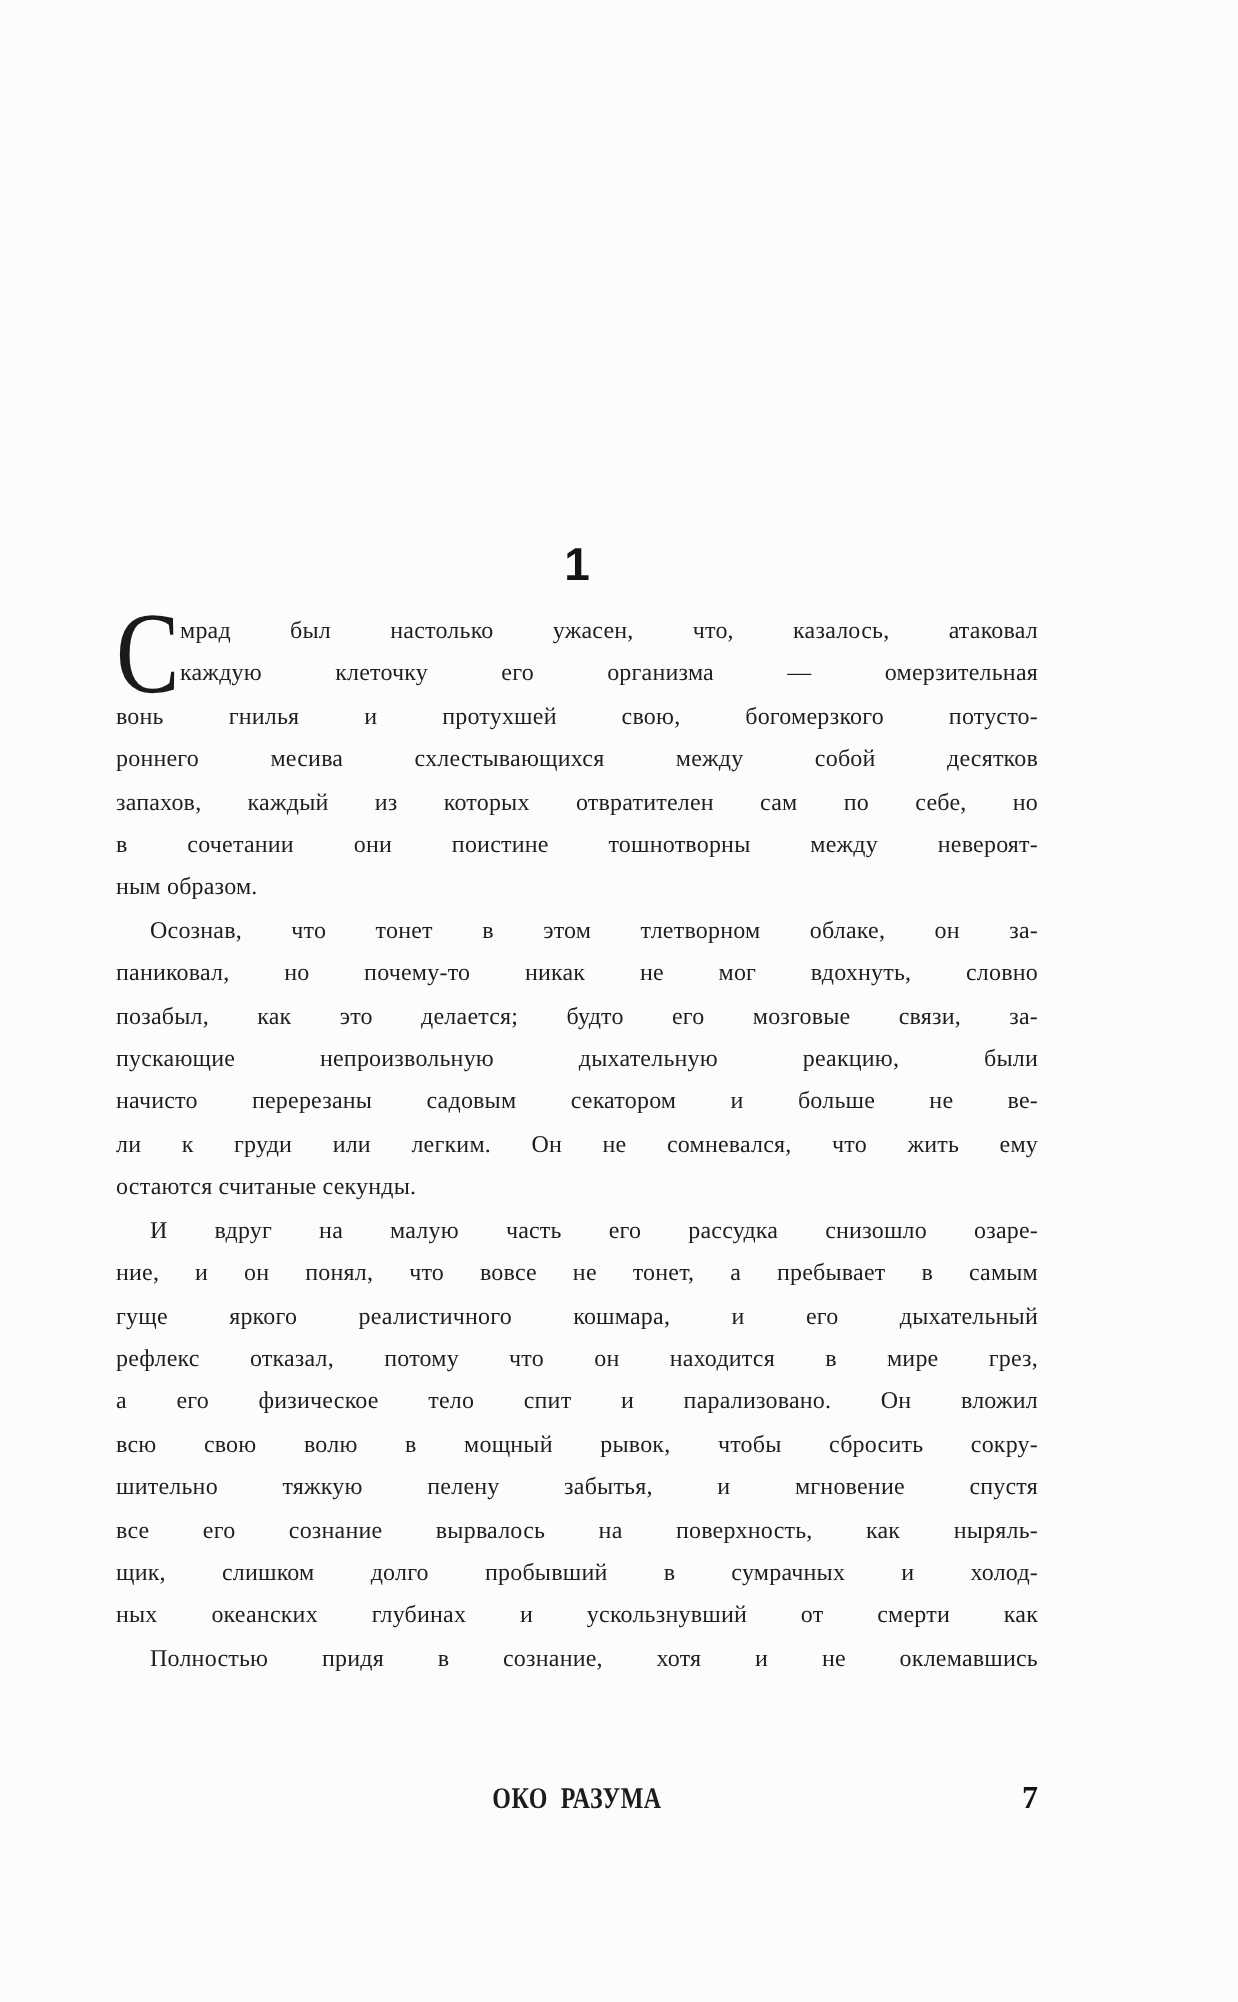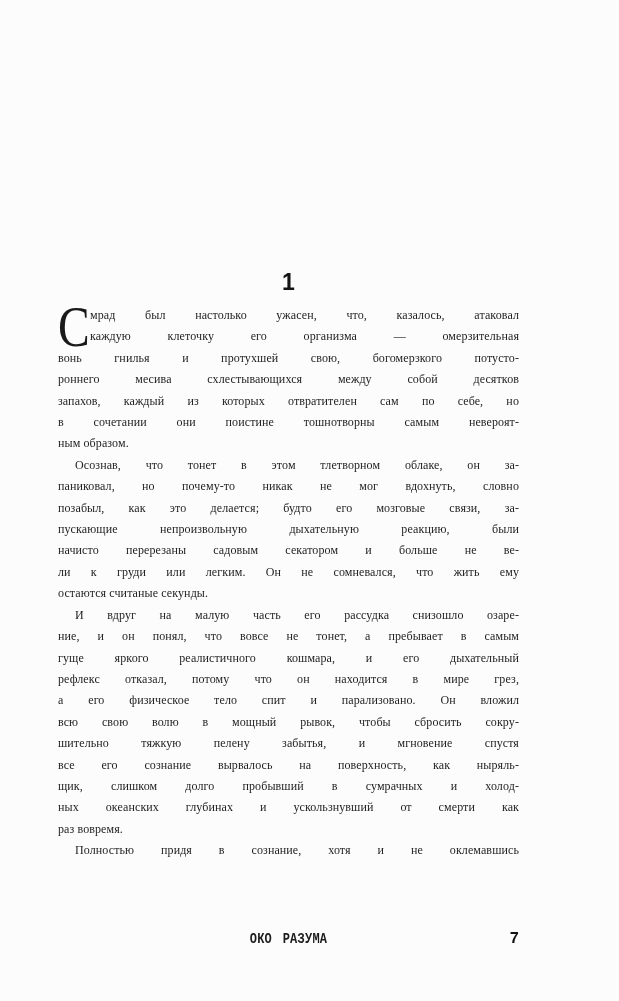--- a/index.html
+++ b/index.html
@@ -48,22 +48,21 @@
     color: #1a1a1a;
     transform: scaleX(0.82);
     transform-origin: 0 0;
   }
   .footer {
     position: absolute;
     left: 58px;
     top: 892px;
     width: 461px;
     height: 16px;
-    font-family: Liberation Mono, monospace;
-    margin-top: 40px;
+    font-family: Liberation Serif, serif;
   }
   .running-title {
     position: absolute;
     left: 0; right: 0;
     text-align: center;
     font-size: 15px;
     font-weight: bold;
     letter-spacing: 0.3px;
     word-spacing: 4px;
     line-height: 16px;
@@ -89,21 +88,21 @@
 
     <div class="chapter">1</div>
 
     <div class="para">
       <span class="dropcap">С</span>
       <div class="bl dc">мрад был настолько ужасен, что, казалось, атаковал</div>
       <div class="bl dc">каждую клеточку его организма — омерзительная</div>
       <div class="bl">вонь гнилья и протухшей свою, богомерзкого потусто-</div>
       <div class="bl">роннего месива схлестывающихся между собой десятков</div>
       <div class="bl">запахов, каждый из которых отвратителен сам по себе, но</div>
-      <div class="bl">в сочетании они поистине тошнотворны самым невероят-</div>
+      <div class="bl">в сочетании они поистине тошнотворны между невероят-</div>
       <div class="bl last">ным образом.</div>
     </div>
 
     <div class="para">
       <div class="bl ind">Осознав, что тонет в этом тлетворном облаке, он за-</div>
       <div class="bl">паниковал, но почему-то никак не мог вдохнуть, словно</div>
       <div class="bl">позабыл, как это делается; будто его мозговые связи, за-</div>
       <div class="bl">пускающие непроизвольную дыхательную реакцию, были</div>
       <div class="bl">начисто перерезаны садовым секатором и больше не ве-</div>
       <div class="bl">ли к груди или легким. Он не сомневался, что жить ему</div>
@@ -114,21 +113,20 @@
       <div class="bl ind">И вдруг на малую часть его рассудка снизошло озаре-</div>
       <div class="bl">ние, и он понял, что вовсе не тонет, а пребывает в самым</div>
       <div class="bl">гуще яркого реалистичного кошмара, и его дыхательный</div>
       <div class="bl">рефлекс отказал, потому что он находится в мире грез,</div>
       <div class="bl">а его физическое тело спит и парализовано. Он вложил</div>
       <div class="bl">всю свою волю в мощный рывок, чтобы сбросить сокру-</div>
       <div class="bl">шительно тяжкую пелену забытья, и мгновение спустя</div>
       <div class="bl">все его сознание вырвалось на поверхность, как ныряль-</div>
       <div class="bl">щик, слишком долго пробывший в сумрачных и холод-</div>
       <div class="bl">ных океанских глубинах и ускользнувший от смерти как</div>
-      <div class="bl last">раз вовремя.</div>
     </div>
 
     <div class="para">
       <div class="bl ind">Полностью придя в сознание, хотя и не оклемавшись</div>
     </div>
 
   </div>
 
   <div class="footer">
     <div class="running-title">ОКО РАЗУМА</div>

